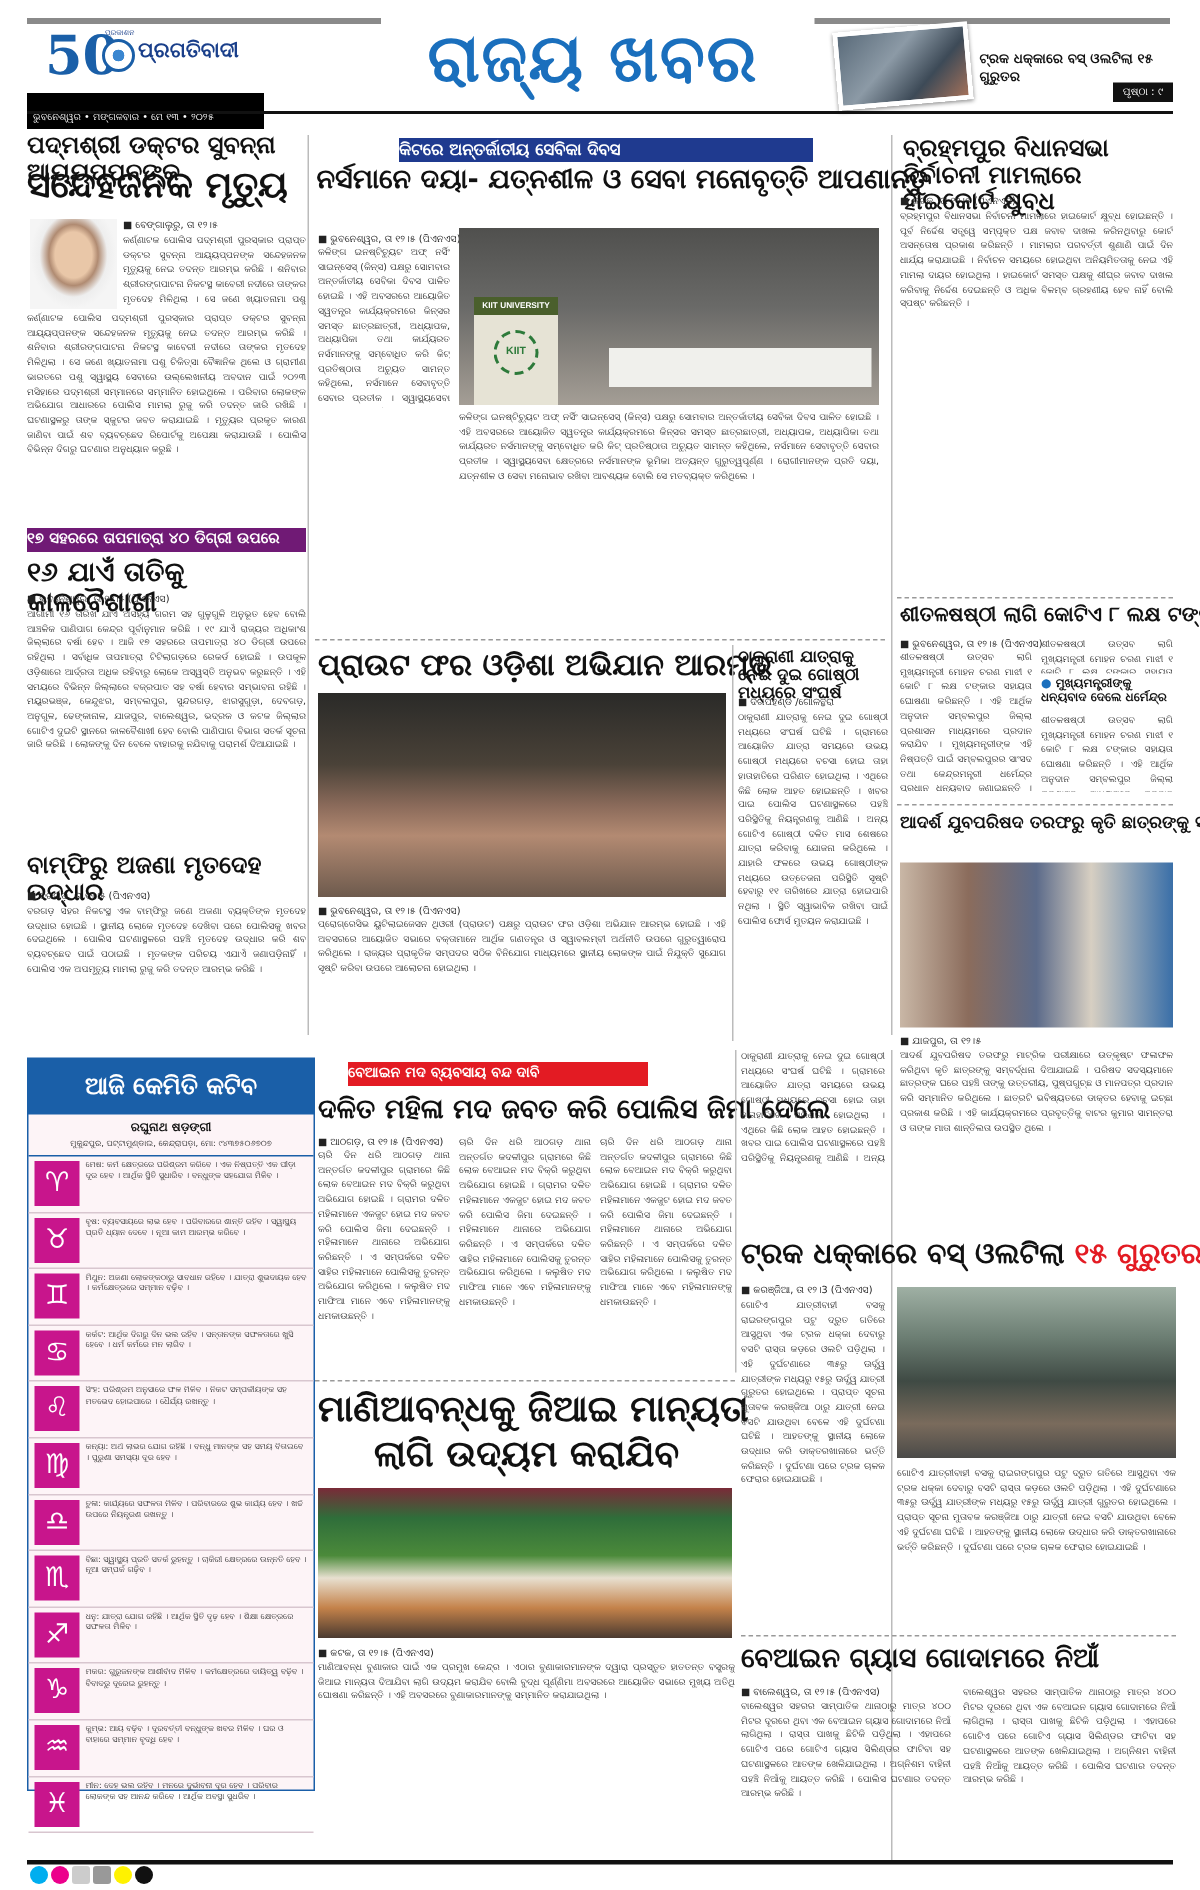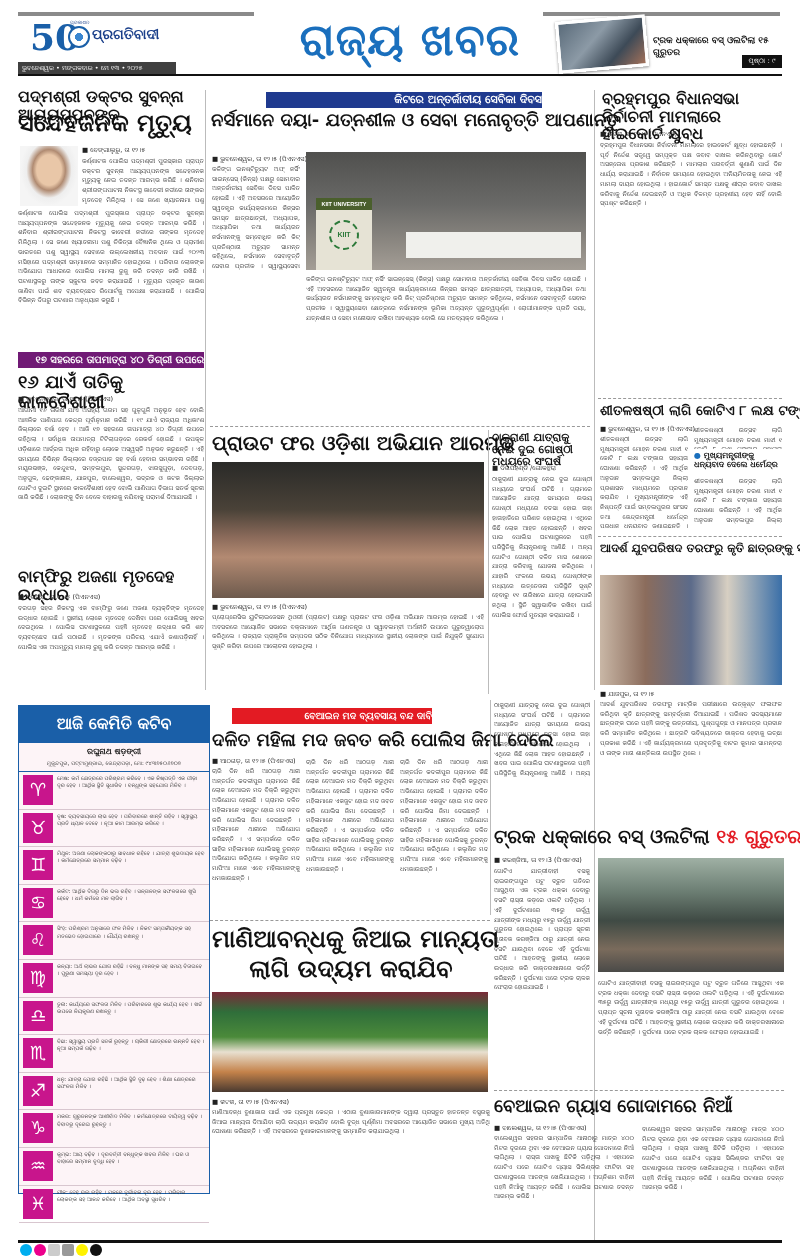--- a/index.html
+++ b/index.html
@@ -6,29 +6,29 @@
 body{width:800px;height:1260px;background:#fff;font-family:"DejaVu Sans",sans-serif;color:#111;position:relative;overflow:hidden}
 .abs{position:absolute}
 .topbar{left:18px;top:12px;width:236px;height:4px;background:#8a8a8a}
 .topbar2{left:543px;top:12px;width:237px;height:4px;background:#8a8a8a}
 .logo{left:30px;top:18px;width:150px;height:40px}
 .logo .fifty{position:absolute;left:0;top:0;font:bold 36px "DejaVu Serif",serif;color:#1a5fa8;line-height:38px}
 .logo .emb{position:absolute;left:38px;top:8px;width:22px;height:22px;border-radius:50%;border:2px solid #1a5fa8;background:radial-gradient(#3a86d0 30%,#fff 32%)}
 .logo .name{position:absolute;left:62px;top:8px;font:bold 14px "DejaVu Sans",sans-serif;color:#1a3f8a}
 .logo .tag{position:absolute;left:18px;top:46px;font-size:7px;color:#d4501c;white-space:nowrap}
 .logo .small{position:absolute;left:40px;top:1px;font-size:5px;color:#1a3f8a}
-.masthead{left:285px;top:12px;width:250px;text-align:center;font:bold 44px "DejaVu Sans",sans-serif;color:#1a6fbd;letter-spacing:1px;line-height:56px}
+.masthead{left:285px;top:12px;width:250px;text-align:left;font:bold 44px "DejaVu Sans",sans-serif;color:#1a6fbd;letter-spacing:1px;line-height:56px}
 .teaser{left:545px;top:14px;width:240px;height:50px}
 .teaser .photo{position:absolute;left:12px;top:4px;width:90px;height:52px;background:linear-gradient(135deg,#5a6b7a,#8c9aa6 40%,#3d4a57 70%,#a3715a);border:3px solid #fff;box-shadow:0 1px 3px #888;transform:rotate(-5deg)}
 .teaser .txt{position:absolute;left:108px;top:20px;width:130px;font-size:9px;font-weight:bold;line-height:12px}
-.dateline{left:18px;top:62px;width:158px;height:13px;background:#404040;color:#fff;font-size:6.5px;padding:2px 4px;white-space:nowrap;overflow:hidden}
+.dateline{left:18px;top:62px;width:158px;height:13px;background:#000000;color:#fff;font-size:6.5px;padding:12px 4px;white-space:nowrap;overflow:hidden}
 .rule{background:#111}
 .pageno{left:742px;top:55px;width:40px;height:13px;background:#111;color:#fff;font-size:7px;text-align:center;line-height:13px}
 .head{font-weight:bold;line-height:1.1;color:#111}
-.kicker{color:#fff;font-weight:bold;text-align:right;font-size:11px;line-height:16px}
+.kicker{color:#fff;font-weight:bold;text-align:left;font-size:11px;line-height:16px}
 .body{font-size:6.2px;line-height:9.7px;color:#333;text-align:justify;overflow:hidden}
 .byline{font-size:6.5px;font-weight:normal;color:#222}
 .vline{background:#bbb;width:1px}
 .dash{border-top:1px dashed #999;height:0}
 .img{overflow:hidden}
 .lines{background:repeating-linear-gradient(to bottom,#fff 0,#fff 3px,#9a9a9a 3px,#9a9a9a 5px,#fff 5px,#fff 9.7px)}
 .horo{left:18px;top:742px;width:192px;height:452px;border:1px solid #1a5fa8;background:#fdf4f7}
 .horo-head{left:18px;top:705px;width:192px;height:38px;background:#1a5fa8;color:#fff;text-align:center;font:bold 16px "DejaVu Sans",sans-serif;line-height:38px}
 .horo .auth{text-align:center;font-size:8px;font-weight:bold;padding-top:4px}
 .horo .addr{text-align:center;font-size:5.5px;color:#333;padding:3px 0 4px;border-bottom:1px solid #1a5fa8}

